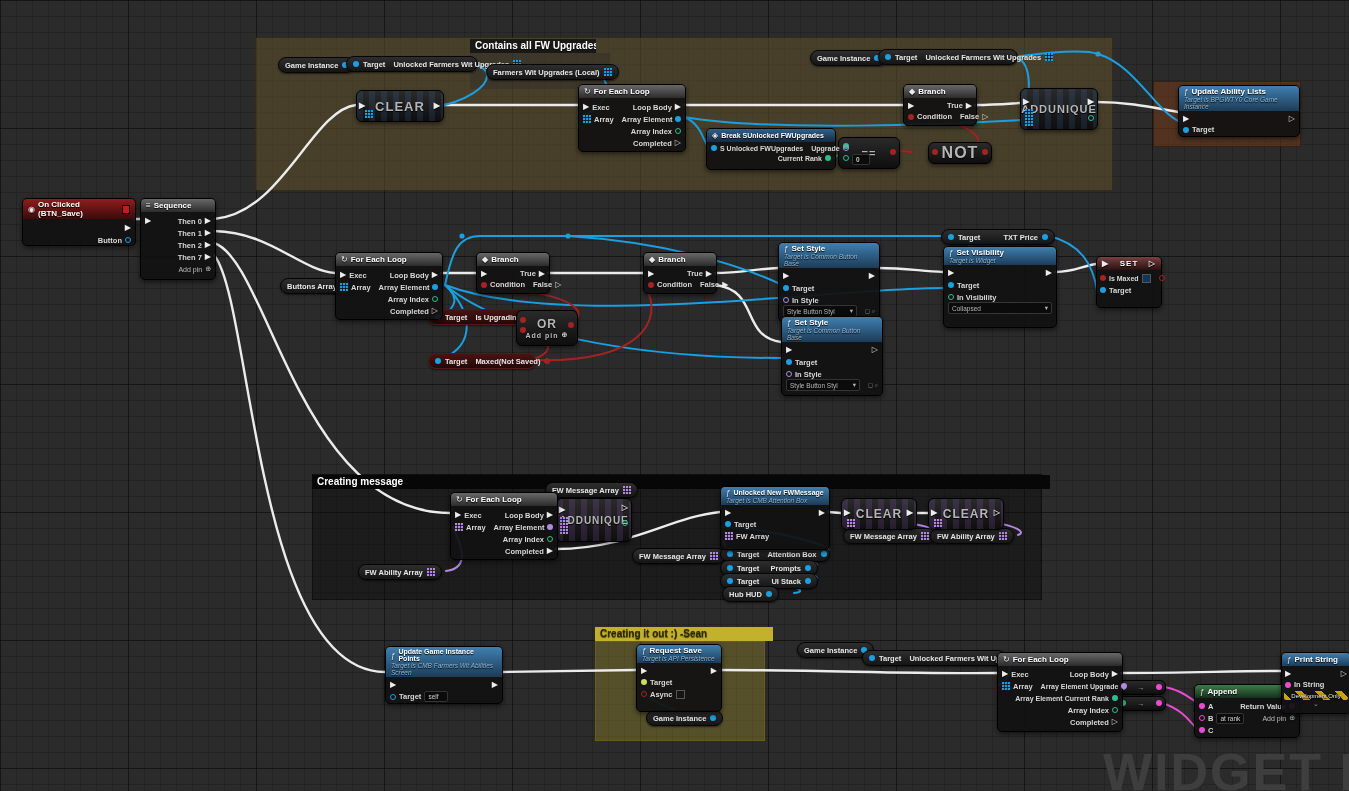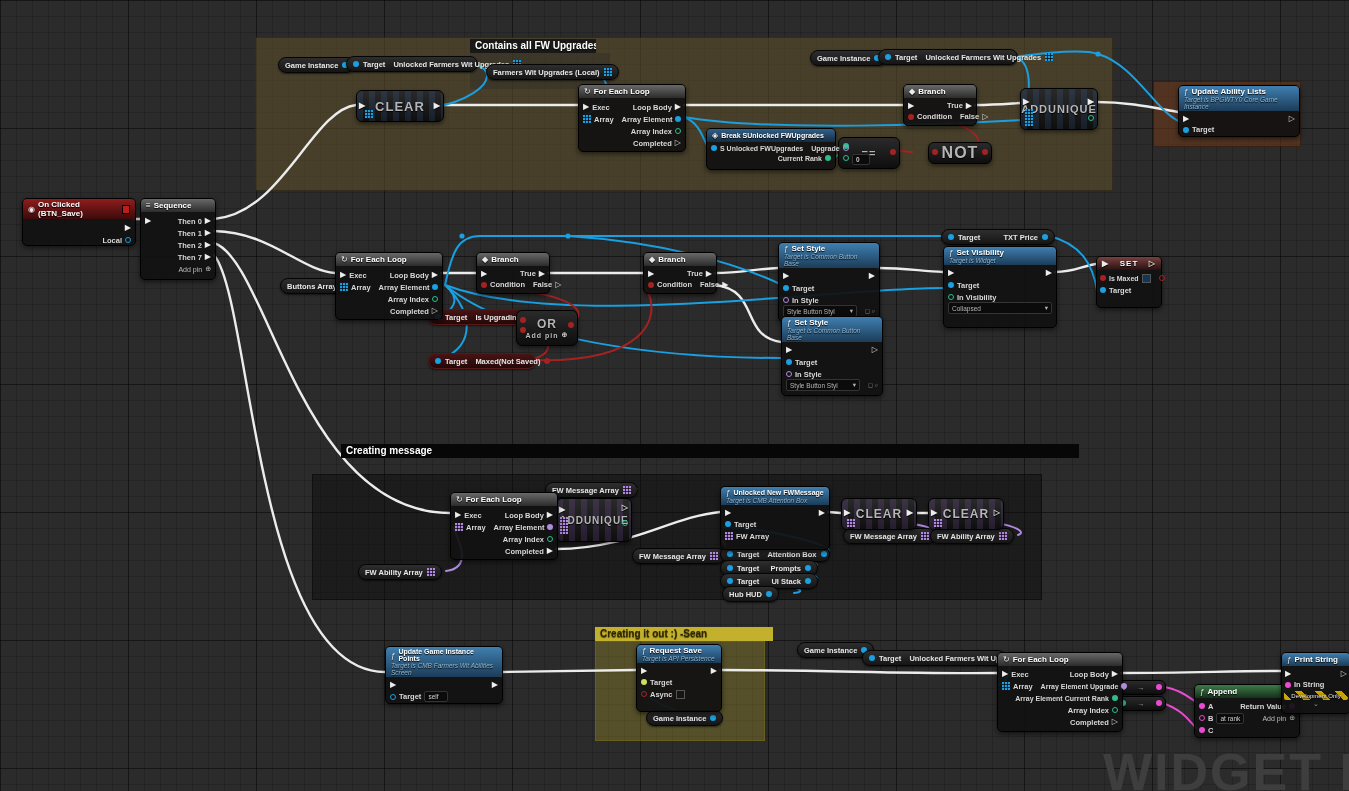--- a/index.html
+++ b/index.html
@@ -148,21 +148,21 @@
     <path d="M1121,685 L1122,686"></path>
   </g>
   <g stroke="#e84bd0" stroke-width="2" fill="none" stroke-linecap="round">
     <path d="M1160,686 C1182,690 1188,697 1196,702"></path>
         <path d="M1160,702 C1184,710 1190,722 1196,728"></path>
     <path d="M1296,702 C1310,696 1298,688 1286,684"></path>
   </g>
 </svg>
 
 <div class="cbar" style="left:470px;top:39px;width:116px;background:rgba(22,22,22,.92);font-size:10px;">Contains all FW Upgrades</div>
-<div class="cbar" style="left:312px;top:444px;width:728px;background:#070707;font-size:10px;margin-left:29px;">Creating message</div>
+<div class="cbar" style="left:312px;top:475px;width:728px;background:#070707;font-size:10px;">Creating message</div>
 <div class="cbar" style="left:595px;top:627px;width:168px;background:#c3b02c;color:#2e2600;font-size:10px;">Creating it out :) -Sean</div>
 
 <div class="pill" style="left:278px;top:57px;">
       <b>Game Instance</b>
       <i class="c" style="--c:#1a9fe0"></i>
     </div>
 <div class="pill" style="left:346px;top:56px;width:118px;">
       <i class="c" style="--c:#1a9fe0"></i>
       <b>Target</b>
       <span class="sp"></span>
@@ -347,21 +347,21 @@
   <div class="rows">
     <div class="row">
           <span></span>
           <span class="pin">
             <span class="x">▶</span>
           </span>
         </div>
     <div class="row">
           <span></span>
           <span class="pin">
-            <b>Local</b>
+            <b>Button</b>
             <i class="c h" style="--c:#1a9fe0"></i>
           </span>
         </div>
   </div>
 </div>
 
 <div class="node" style="left:140px;top:198px;width:74px;height:80px;">
   <div class="hdr mc">
         <span class="hic">≡</span>
         <span>Sequence</span>

